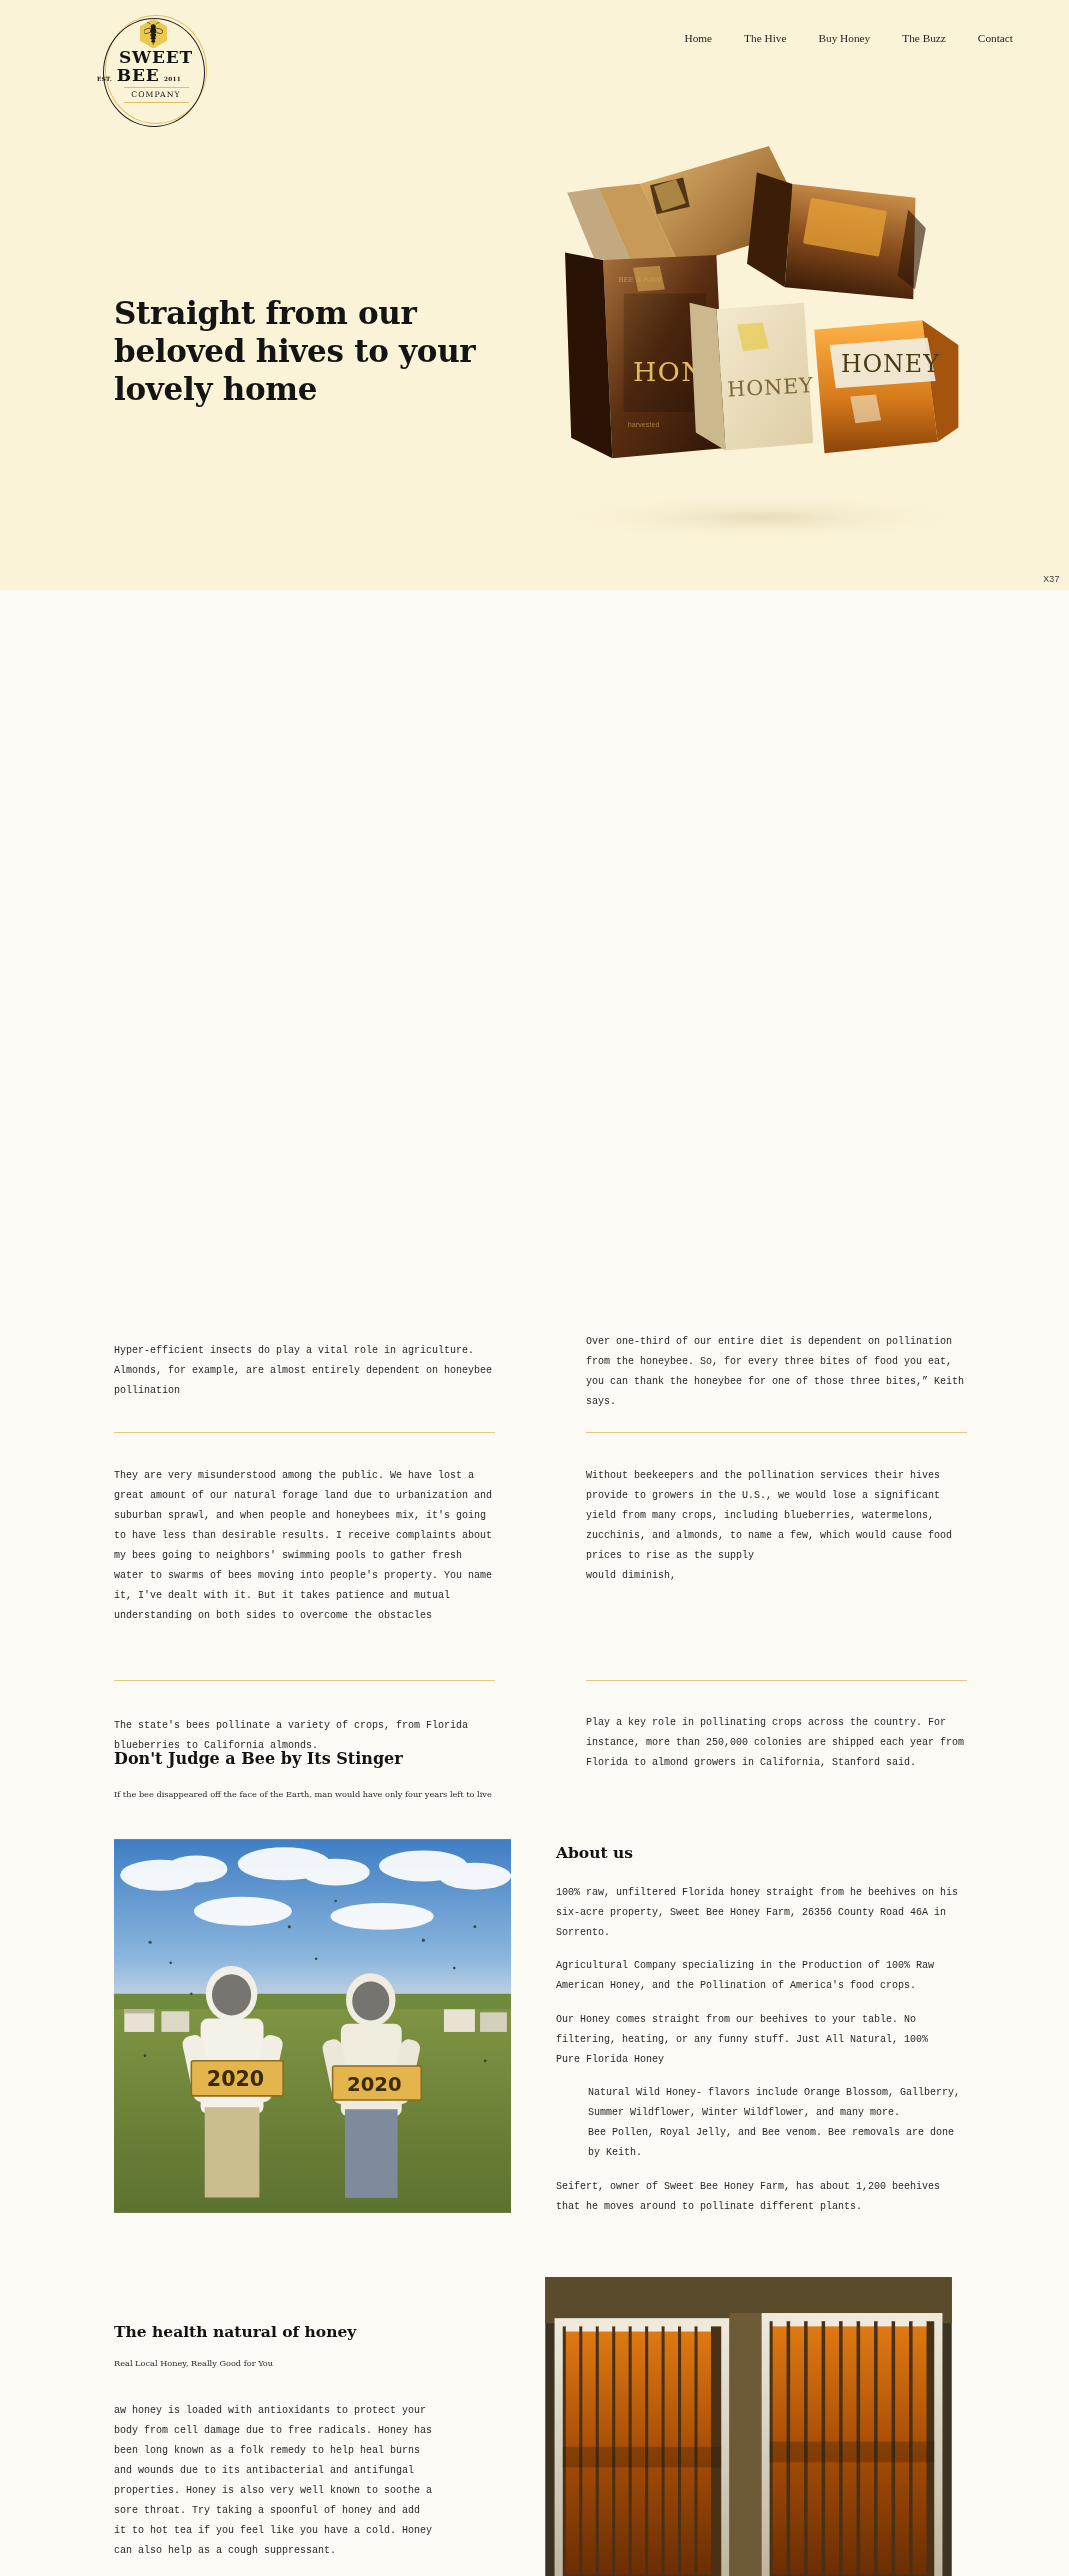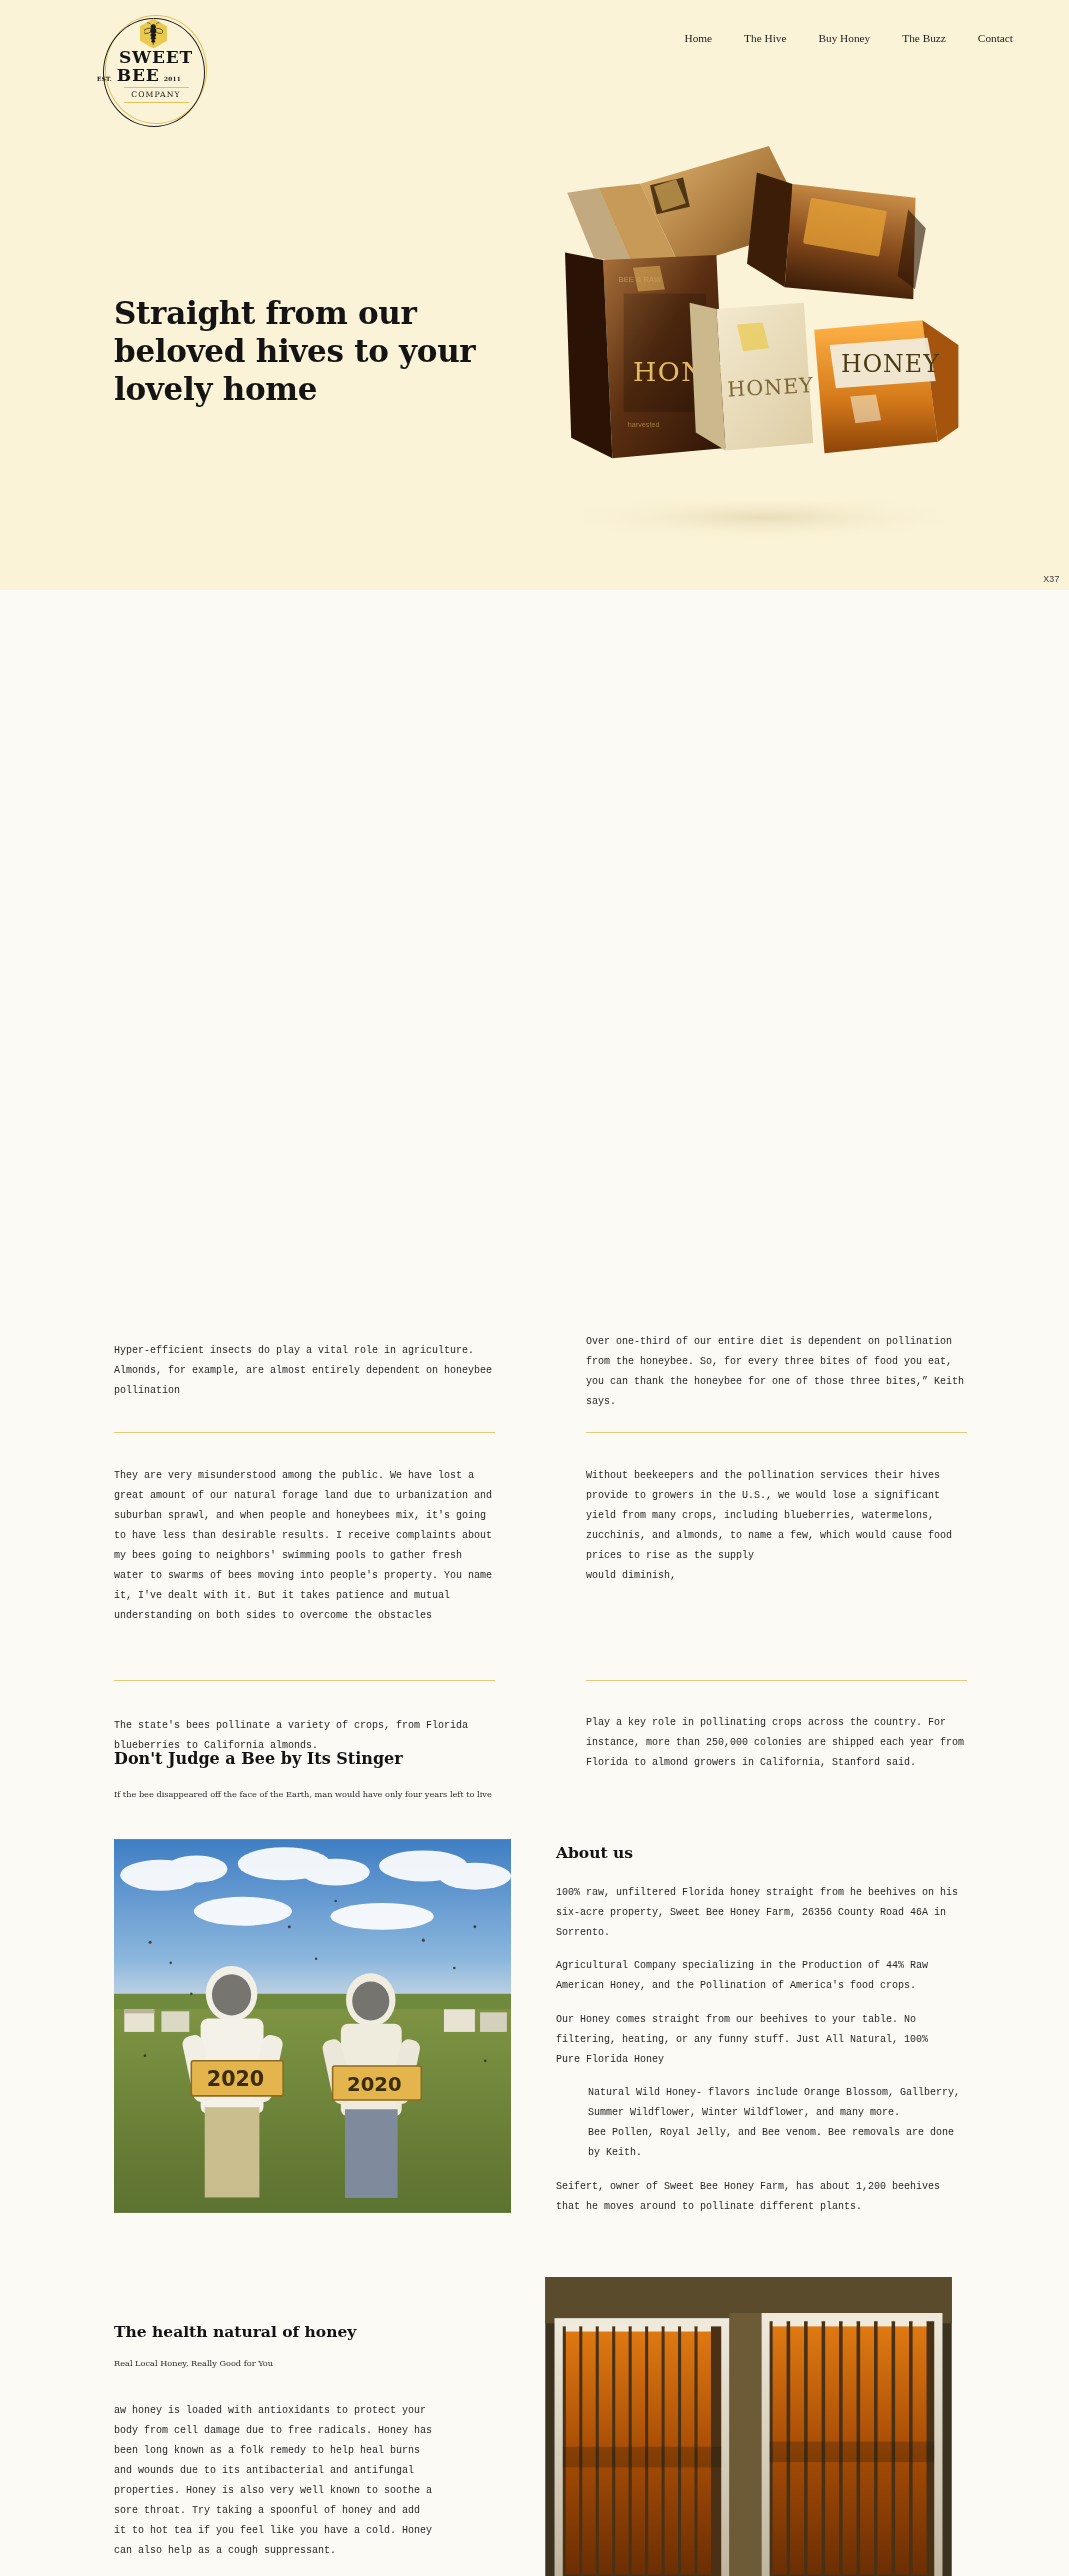--- a/index.html
+++ b/index.html
@@ -343,21 +343,21 @@
         <circle cx="700" cy="170" r="2.8"></circle>
         <circle cx="430" cy="120" r="2.4"></circle>
       <circle cx="60" cy="420" r="2.6"></circle>
         <circle cx="720" cy="430" r="2.6"></circle>
     </g>
   </svg>
 
   <h2 class="sec-title about-head">About us</h2>
   <div class="about-body body-txt">
     <p style="white-space:pre-line;">100% raw, unfiltered Florida honey straight from he beehives on his six-acre property, Sweet Bee Honey Farm, 26356 County Road 46A in Sorrento.</p>
-    <p style="white-space:pre-line;">Agricultural Company specializing in the Production of 44% Raw American Honey, and the Pollination of America's food crops.</p>
+    <p style="white-space:pre-line;">Agricultural Company specializing in the Production of 100% Raw American Honey, and the Pollination of America's food crops.</p>
     <p style="white-space:pre-line;">Our Honey comes straight from our beehives to your table. No filtering, heating, or any funny stuff. Just All Natural, 100%
 Pure Florida Honey</p>
     <p style="white-space:pre-line;margin-left:32px;">Natural Wild Honey- flavors include Orange Blossom, Gallberry, Summer Wildflower, Winter Wildflower, and many more.
 Bee Pollen, Royal Jelly, and Bee venom. Bee removals are done by Keith.</p>
     <p style="white-space:pre-line;">Seifert, owner of Sweet Bee Honey Farm, has about 1,200 beehives that he moves around to pollinate different plants.</p>
   </div>
 
   <h2 class="sec-title health-head">The health natural of honey</h2>
   <p class="health-sub">Real Local Honey, Really Good for You</p>
   <div class="health-body body-txt">aw honey is loaded with antioxidants to protect your body from cell damage due to free radicals. Honey has been long known as a folk remedy to help heal burns and wounds due to its antibacterial and antifungal properties. Honey is also very well known to soothe a sore throat. Try taking a spoonful of honey and add it to hot tea if you feel like you have a cold. Honey can also help as a cough suppressant.</div>

